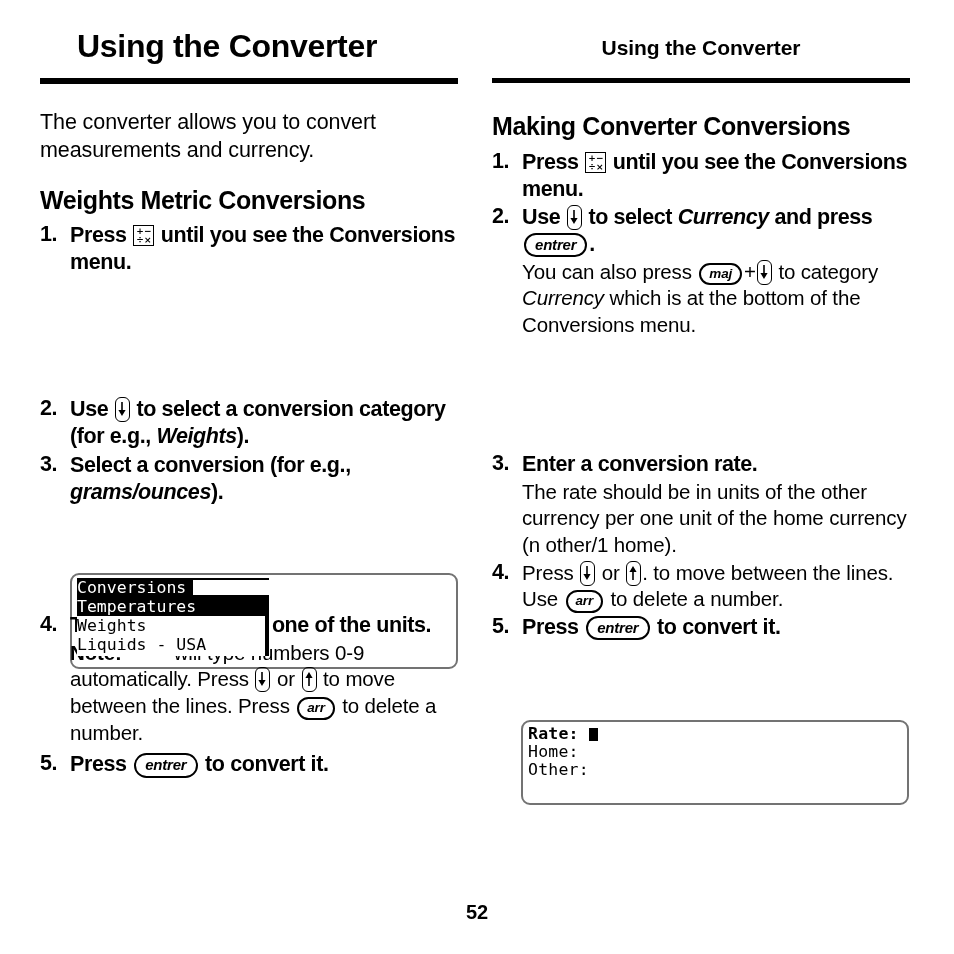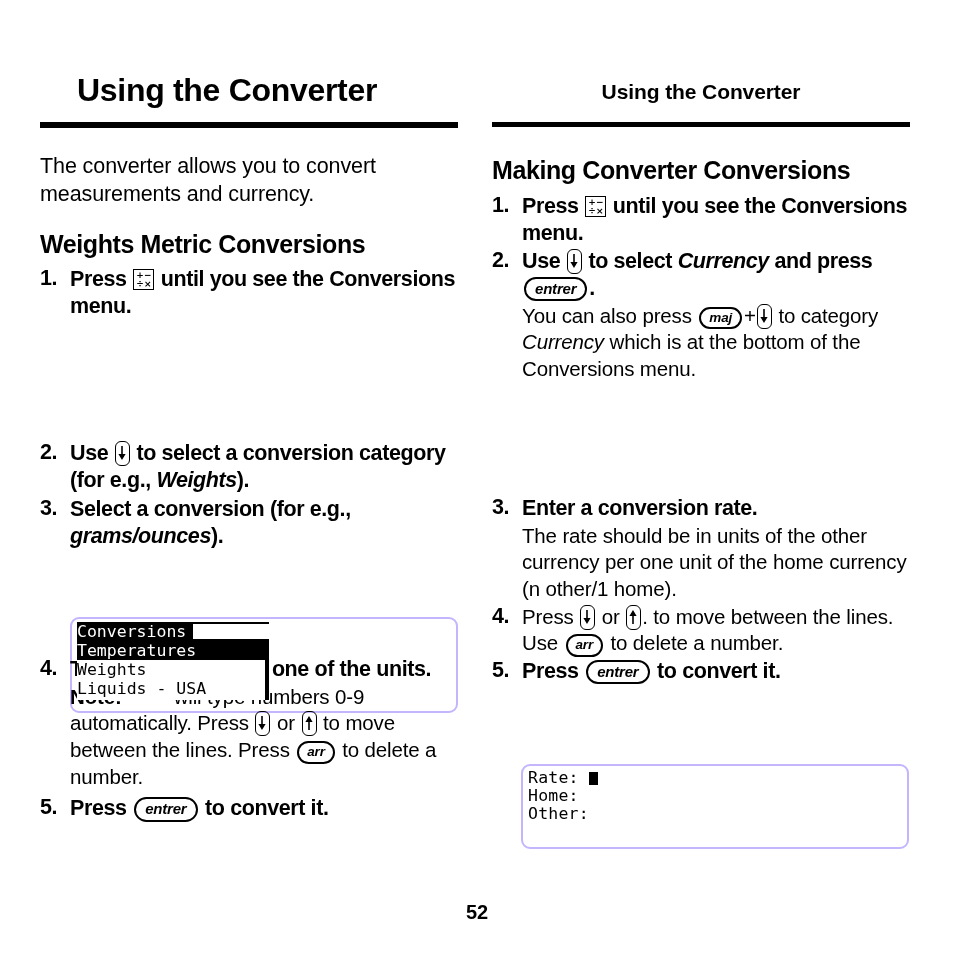--- a/index.html
+++ b/index.html
@@ -7,21 +7,21 @@
     width:954px;height:954px;
     background:#ffffff;
     font-family:"Liberation Sans","DejaVu Sans",sans-serif;
     color:#000000;
     overflow:hidden;
     position:relative;
   }
   .page{position:relative;width:954px;height:954px;}
 
   
-  .col{position:absolute;top:0;width:418px;margin-top:44px;}
+  .col{position:absolute;top:0;width:418px;}
   .col-left{left:40px;}
   .col-right{left:492px;}
 
   
   .head-wrap{position:relative;height:92px;}
   .head-title{
     font-weight:bold;
     line-height:1;
     white-space:nowrap;
   }
@@ -120,39 +120,39 @@
     font-size:15px;
     line-height:1.15;
     vertical-align:1px;
     margin:0 2px;
     letter-spacing:-0.2px;
   }
   .key-oval.small{font-size:13.5px;padding:1px 8px 2px 8px;}
 
   
   .lcd{
-    border:2px solid #c4b5fd;
+    border:2px solid #737373;
     border-radius:9px;
     background:#fff;
     box-sizing:border-box;
     position:relative;
     overflow:hidden;
   }
   .lcd-inner{
     position:absolute;
     left:5px;top:3px;right:5px;bottom:3px;
   }
   .lcd-line{
     font-family:"DejaVu Sans Mono","Liberation Mono",monospace;
     font-size:16.5px;
     line-height:18px;
     white-space:pre;
     letter-spacing:0.2px;
   }
-  .lcd-line.bold{font-weight:normal;}
+  .lcd-line.bold{font-weight:bold;}
   .cursor{
     display:inline-block;
     width:9px;height:13px;
     background:#000;
     vertical-align:-2px;
   }
 
   
   #lcd-conversions{
     position:absolute;left:30px;top:296px;width:388px;height:96px;

